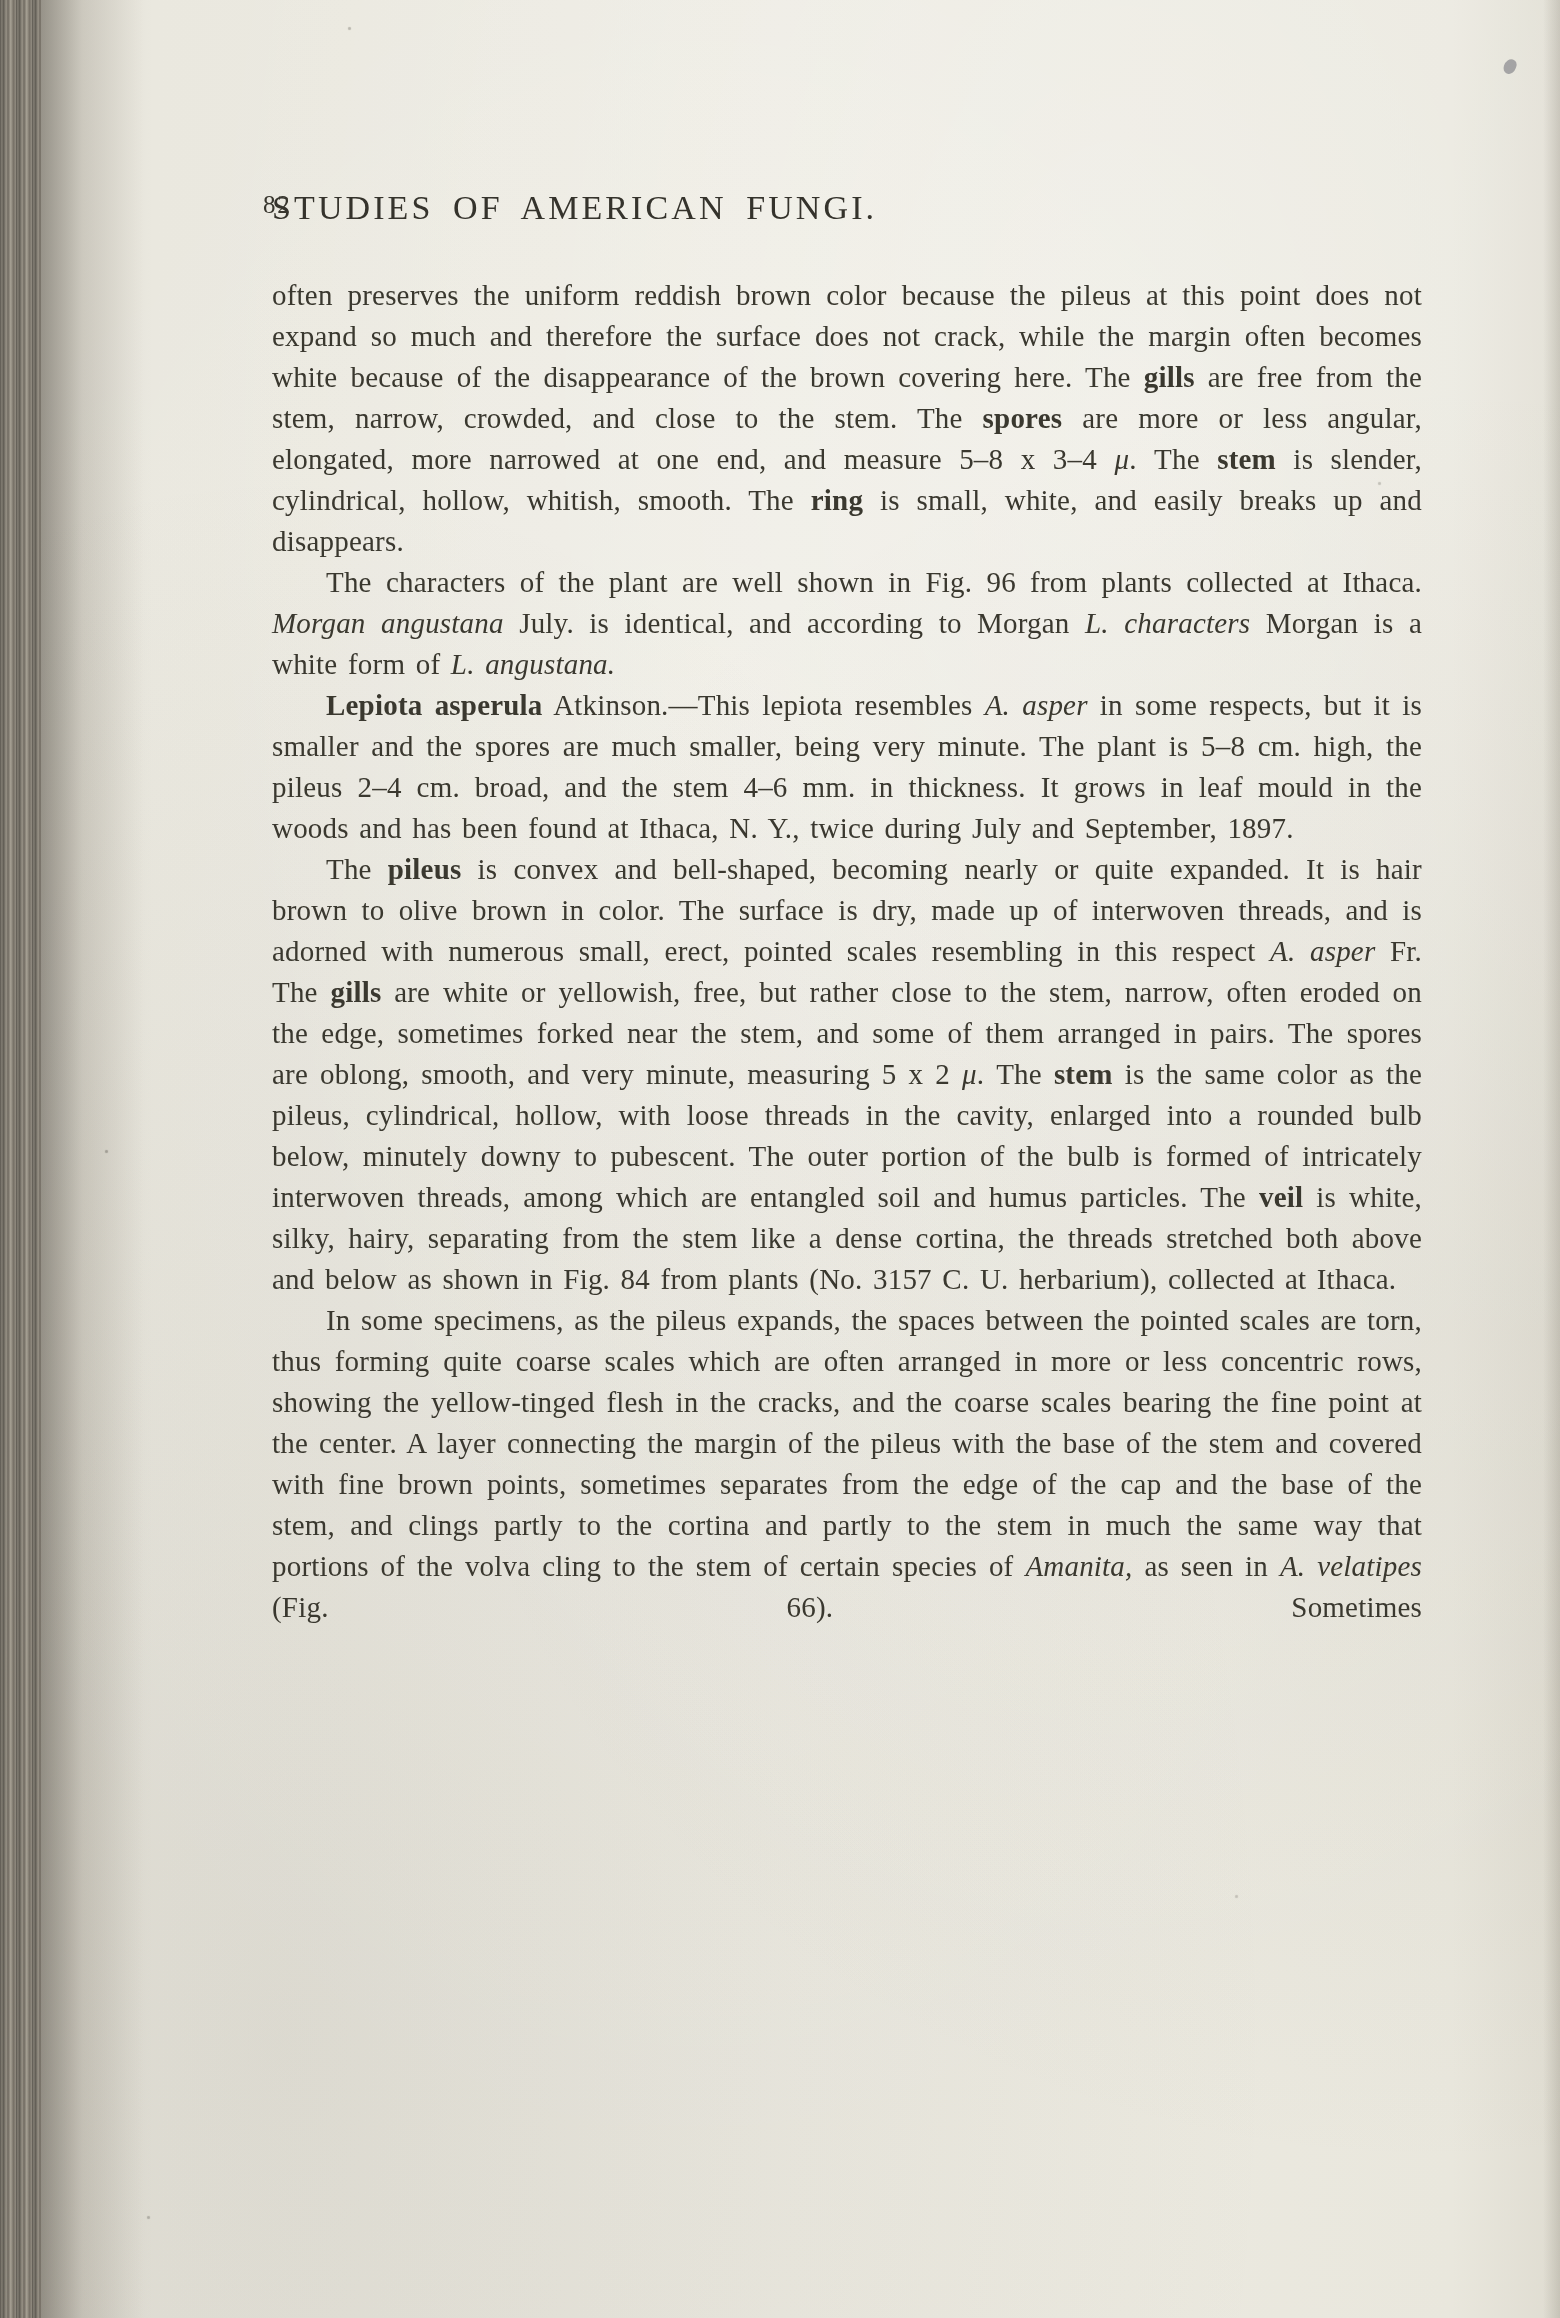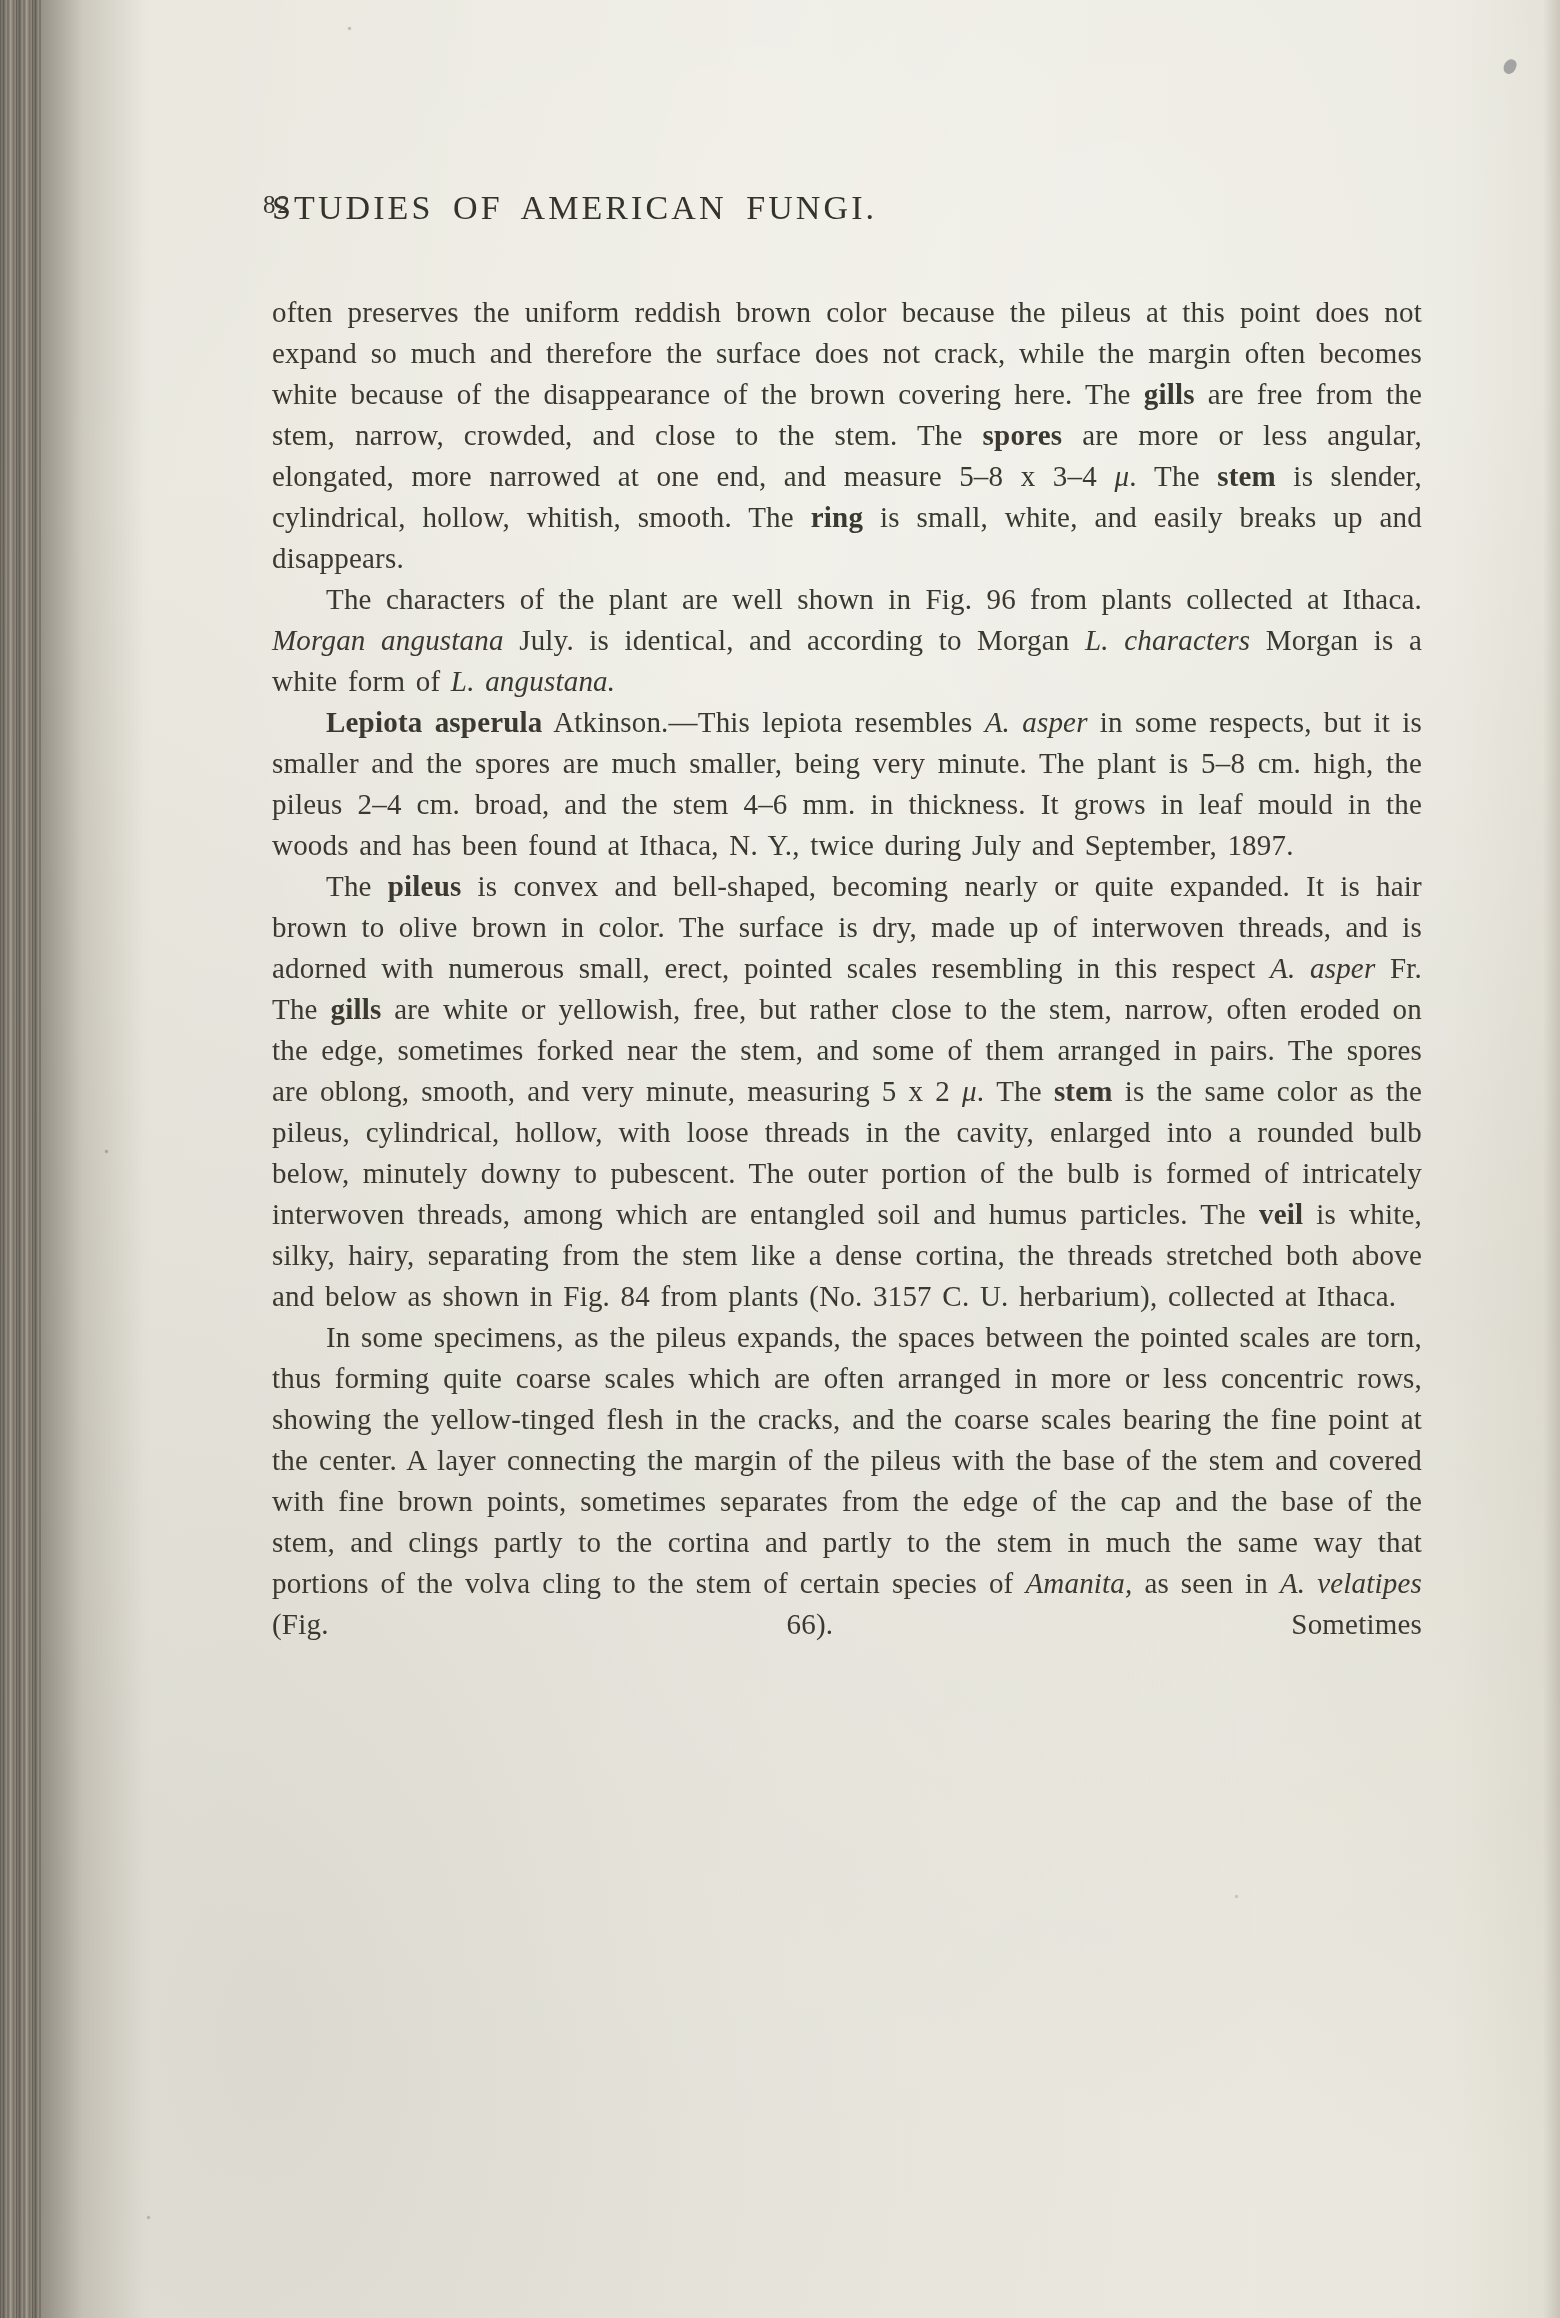--- a/index.html
+++ b/index.html
@@ -70,21 +70,21 @@
   .page-number {
     position: absolute; left: -9px; top: 1.8px;
     font-size: 25px; letter-spacing: 1.8px; color: #38362e;
   }
   .title {
     text-align: left; font-size: 34px;
     letter-spacing: 3.1px; word-spacing: 8px; color: #35332c;
   }
 
   .text-block {
-    margin-top: 57px;
+    margin-top: 40px;
     font-size: 29px; line-height: 41px;
     text-align: justify;
     word-spacing: 3.1px;
     letter-spacing: 0.2px;
   }
   p.para { margin: 0; }
   p.para.indent { text-indent: 54px; }
   p.para.flush-last { text-align-last: justify; }
   .bold { font-weight: bold; }
   .italic { font-style: italic; }

